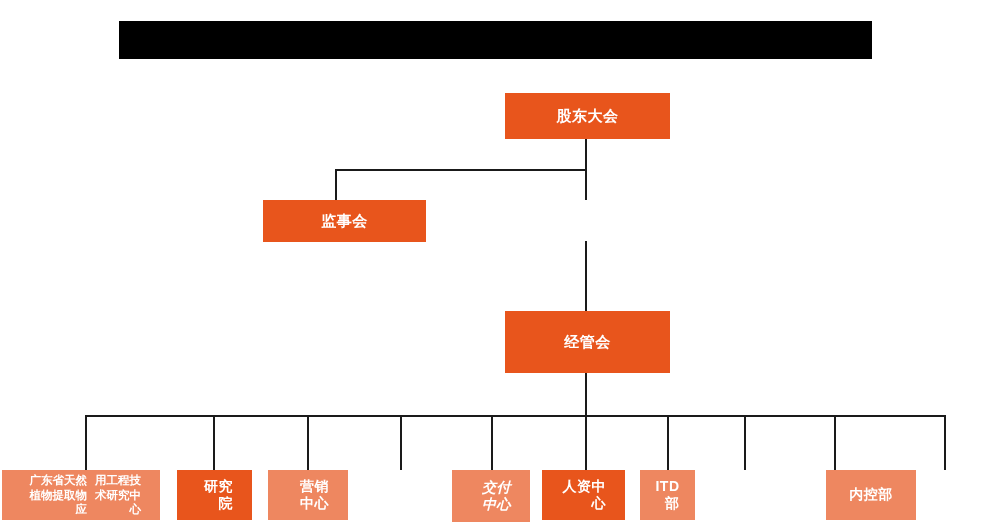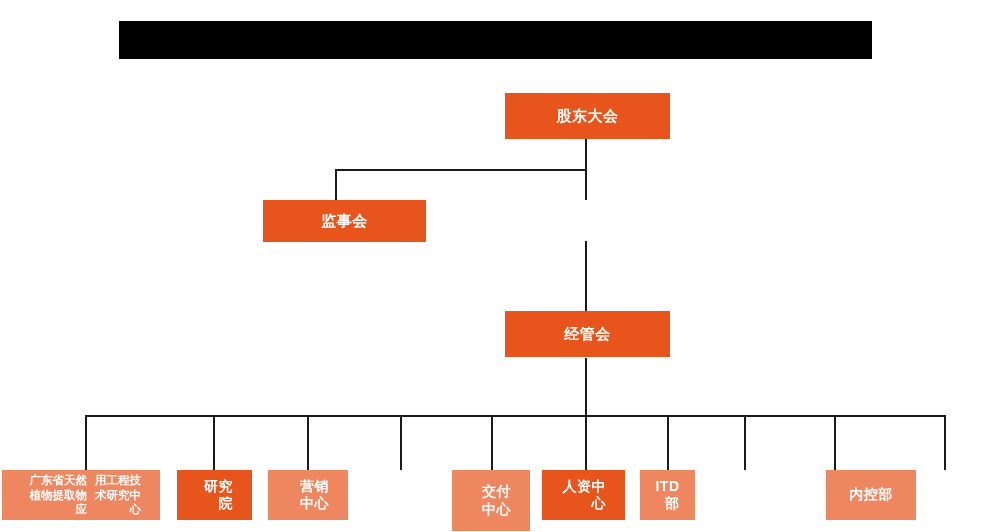--- a/index.html
+++ b/index.html
@@ -94,39 +94,39 @@
 
   <div class="node lvl1 dark" style="left:505px; top:93px; width:165px; height:46px;">
     <span>股东大会</span>
   </div>
 
   <div class="node lvl2 dark" style="left:255px; top:200px; width:163px; height:42px;margin-left:8px;">
     <span>监事会</span>
   </div>
 
 
-  <div class="node lvl3 dark" style="left:505px; top:311px; width:165px; height:46px;">
+  <div class="node lvl3 dark" style="left:505px; top:311px; width:165px; height:62px;">
     <span>经管会</span>
   </div>
 
   <div class="node leaf light small" style="left:2px; top:470px; width:158px; height:50px; ">
     <span>广东省天然植物提取物应</span>
     <span>用工程技术研究中心</span>
   </div>
 
   <div class="node leaf light" style="left:268px; top:470px; width:80px; height:50px;">
     <span>营销中心</span>
   </div>
 
   <div class="node leaf dark" style="left:177px; top:470px; width:75px; height:50px;">
     <span>研究院</span>
   </div>
 
 
-  <div class="node leaf light" style="left:452px; top:470px; width:78px; height:61px;">
+  <div class="node leaf light" style="left:452px; top:470px; width:78px; height:52px;font-style:italic;">
     <span>交付中心</span>
   </div>
 
   <div class="node leaf light" style="left:640px; top:470px; width:55px; height:50px;">
     <span>ITD部</span>
   </div>
 
   <div class="node leaf dark" style="left:542px; top:470px; width:83px; height:50px;">
     <span>人资中心</span>
   </div>

